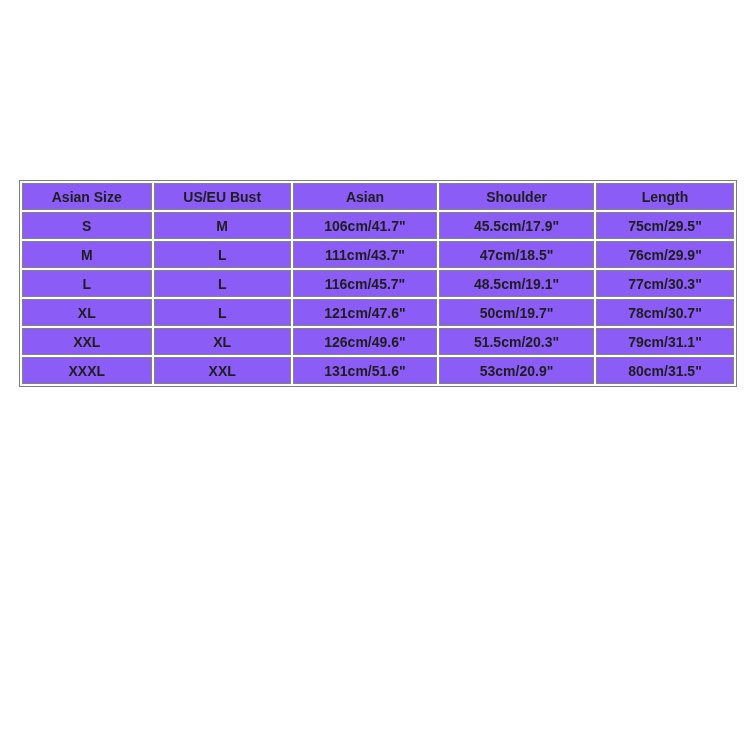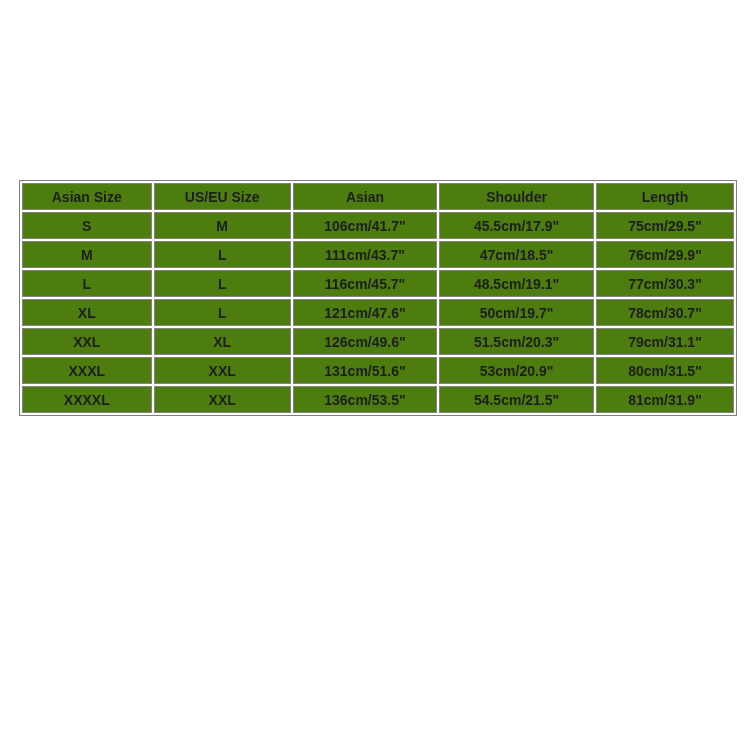--- a/index.html
+++ b/index.html
@@ -33,39 +33,39 @@
     border: 1px solid #838383;
     height: 25px;
     padding: 0 2px;
     text-align: center;
     vertical-align: middle;
     font-size: 14px;
     font-weight: bold;
     color: #1e1e1e;
     white-space: nowrap;
     overflow: hidden;
-    background: #4d7c0f;
+    background: #8b5cf6;
   }
 </style>
 </head>
 <body>
 
 <div class="table-wrap">
   <table class="size-table">
     <colgroup>
       <col style="width:18.4%">
       <col style="width:19.5%">
       <col style="width:20.5%">
       <col style="width:22.0%">
       <col style="width:19.6%">
     </colgroup>
     <thead>
       <tr>
         <th>Asian Size</th>
-        <th>US/EU Size</th>
+        <th>US/EU Bust</th>
         <th>Asian</th>
         <th>Shoulder</th>
         <th>Length</th>
       </tr>
     </thead>
     <tbody>
       <tr>
         <td>S</td>
         <td>M</td>
         <td>106cm/41.7"</td>
@@ -100,22 +100,15 @@
         <td>51.5cm/20.3"</td>
         <td>79cm/31.1"</td>
       </tr>
       <tr>
         <td>XXXL</td>
         <td>XXL</td>
         <td>131cm/51.6"</td>
         <td>53cm/20.9"</td>
         <td>80cm/31.5"</td>
       </tr>
-      <tr>
-        <td>XXXXL</td>
-        <td>XXL</td>
-        <td>136cm/53.5"</td>
-        <td>54.5cm/21.5"</td>
-        <td>81cm/31.9"</td>
-      </tr>
     </tbody>
   </table>
 </div>
 
 </body></html>

